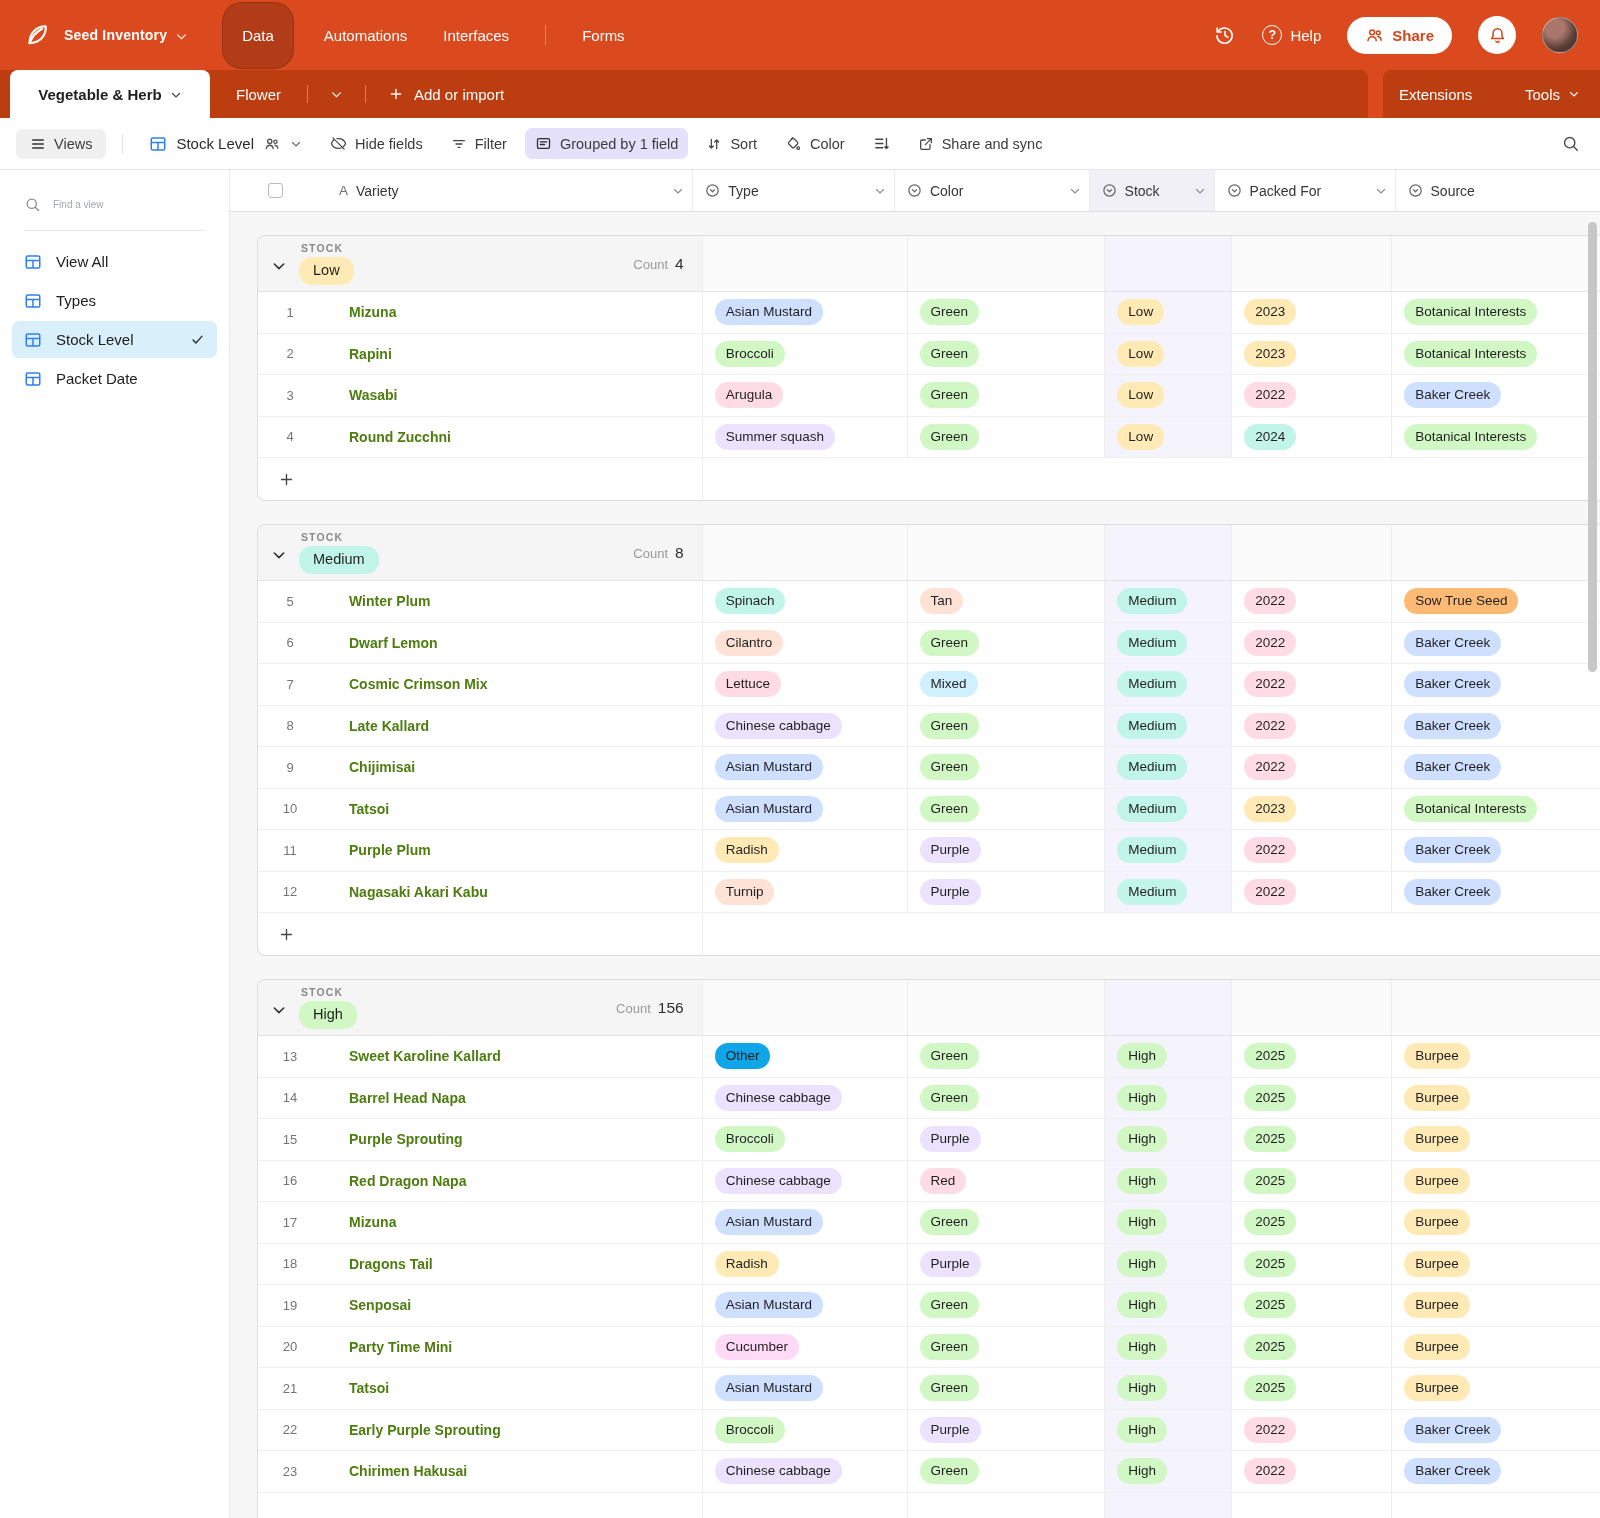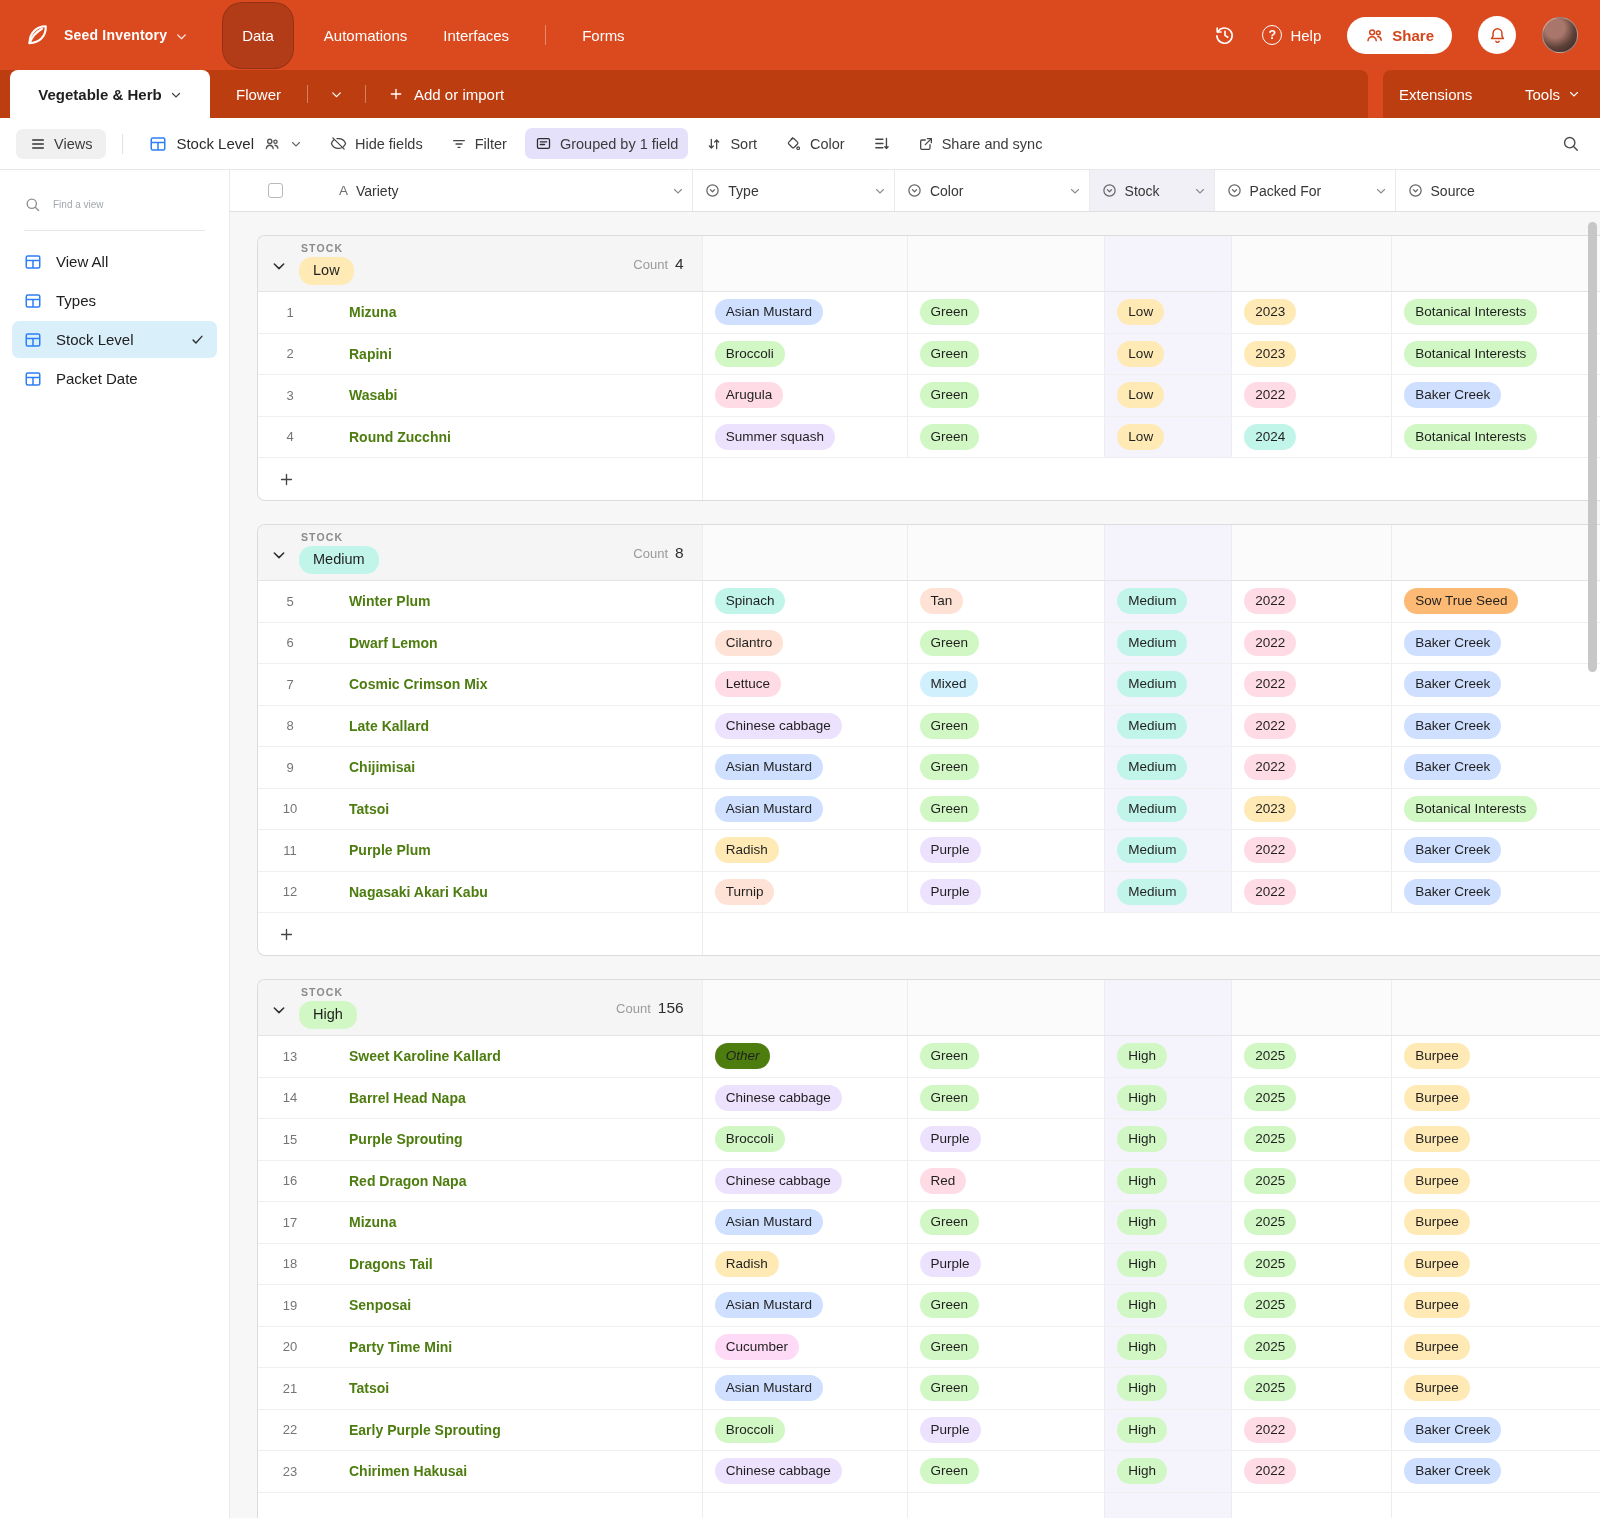--- a/index.html
+++ b/index.html
@@ -724,21 +724,21 @@
       <div class="gcell col-packed cell"></div>
       <div class="gcell col-source cell"></div>
     </div>
     <div class="rows">
             <div class="trow">
     <div class="cell first">
       <span class="num">13</span>
       <span class="name">Sweet Karoline Kallard</span>
     </div>
     <div class="cell badge-slot col-type">
-                <span class="badge" style="background: #4d7c0f; font-style: italic;">Other</span>
+                <span class="badge" style="background: #0ea5e9;">Other</span>
               </div>
     <div class="cell badge-slot col-color">
                 <span class="badge" style="background: rgb(209, 247, 196);">Green</span>
               </div>
     <div class="cell badge-slot col-stock">
                 <span class="badge" style="background: rgb(209, 247, 196);">High</span>
               </div>
     <div class="cell badge-slot col-packed">
                 <span class="badge" style="background: rgb(209, 247, 196);">2025</span>
               </div>

